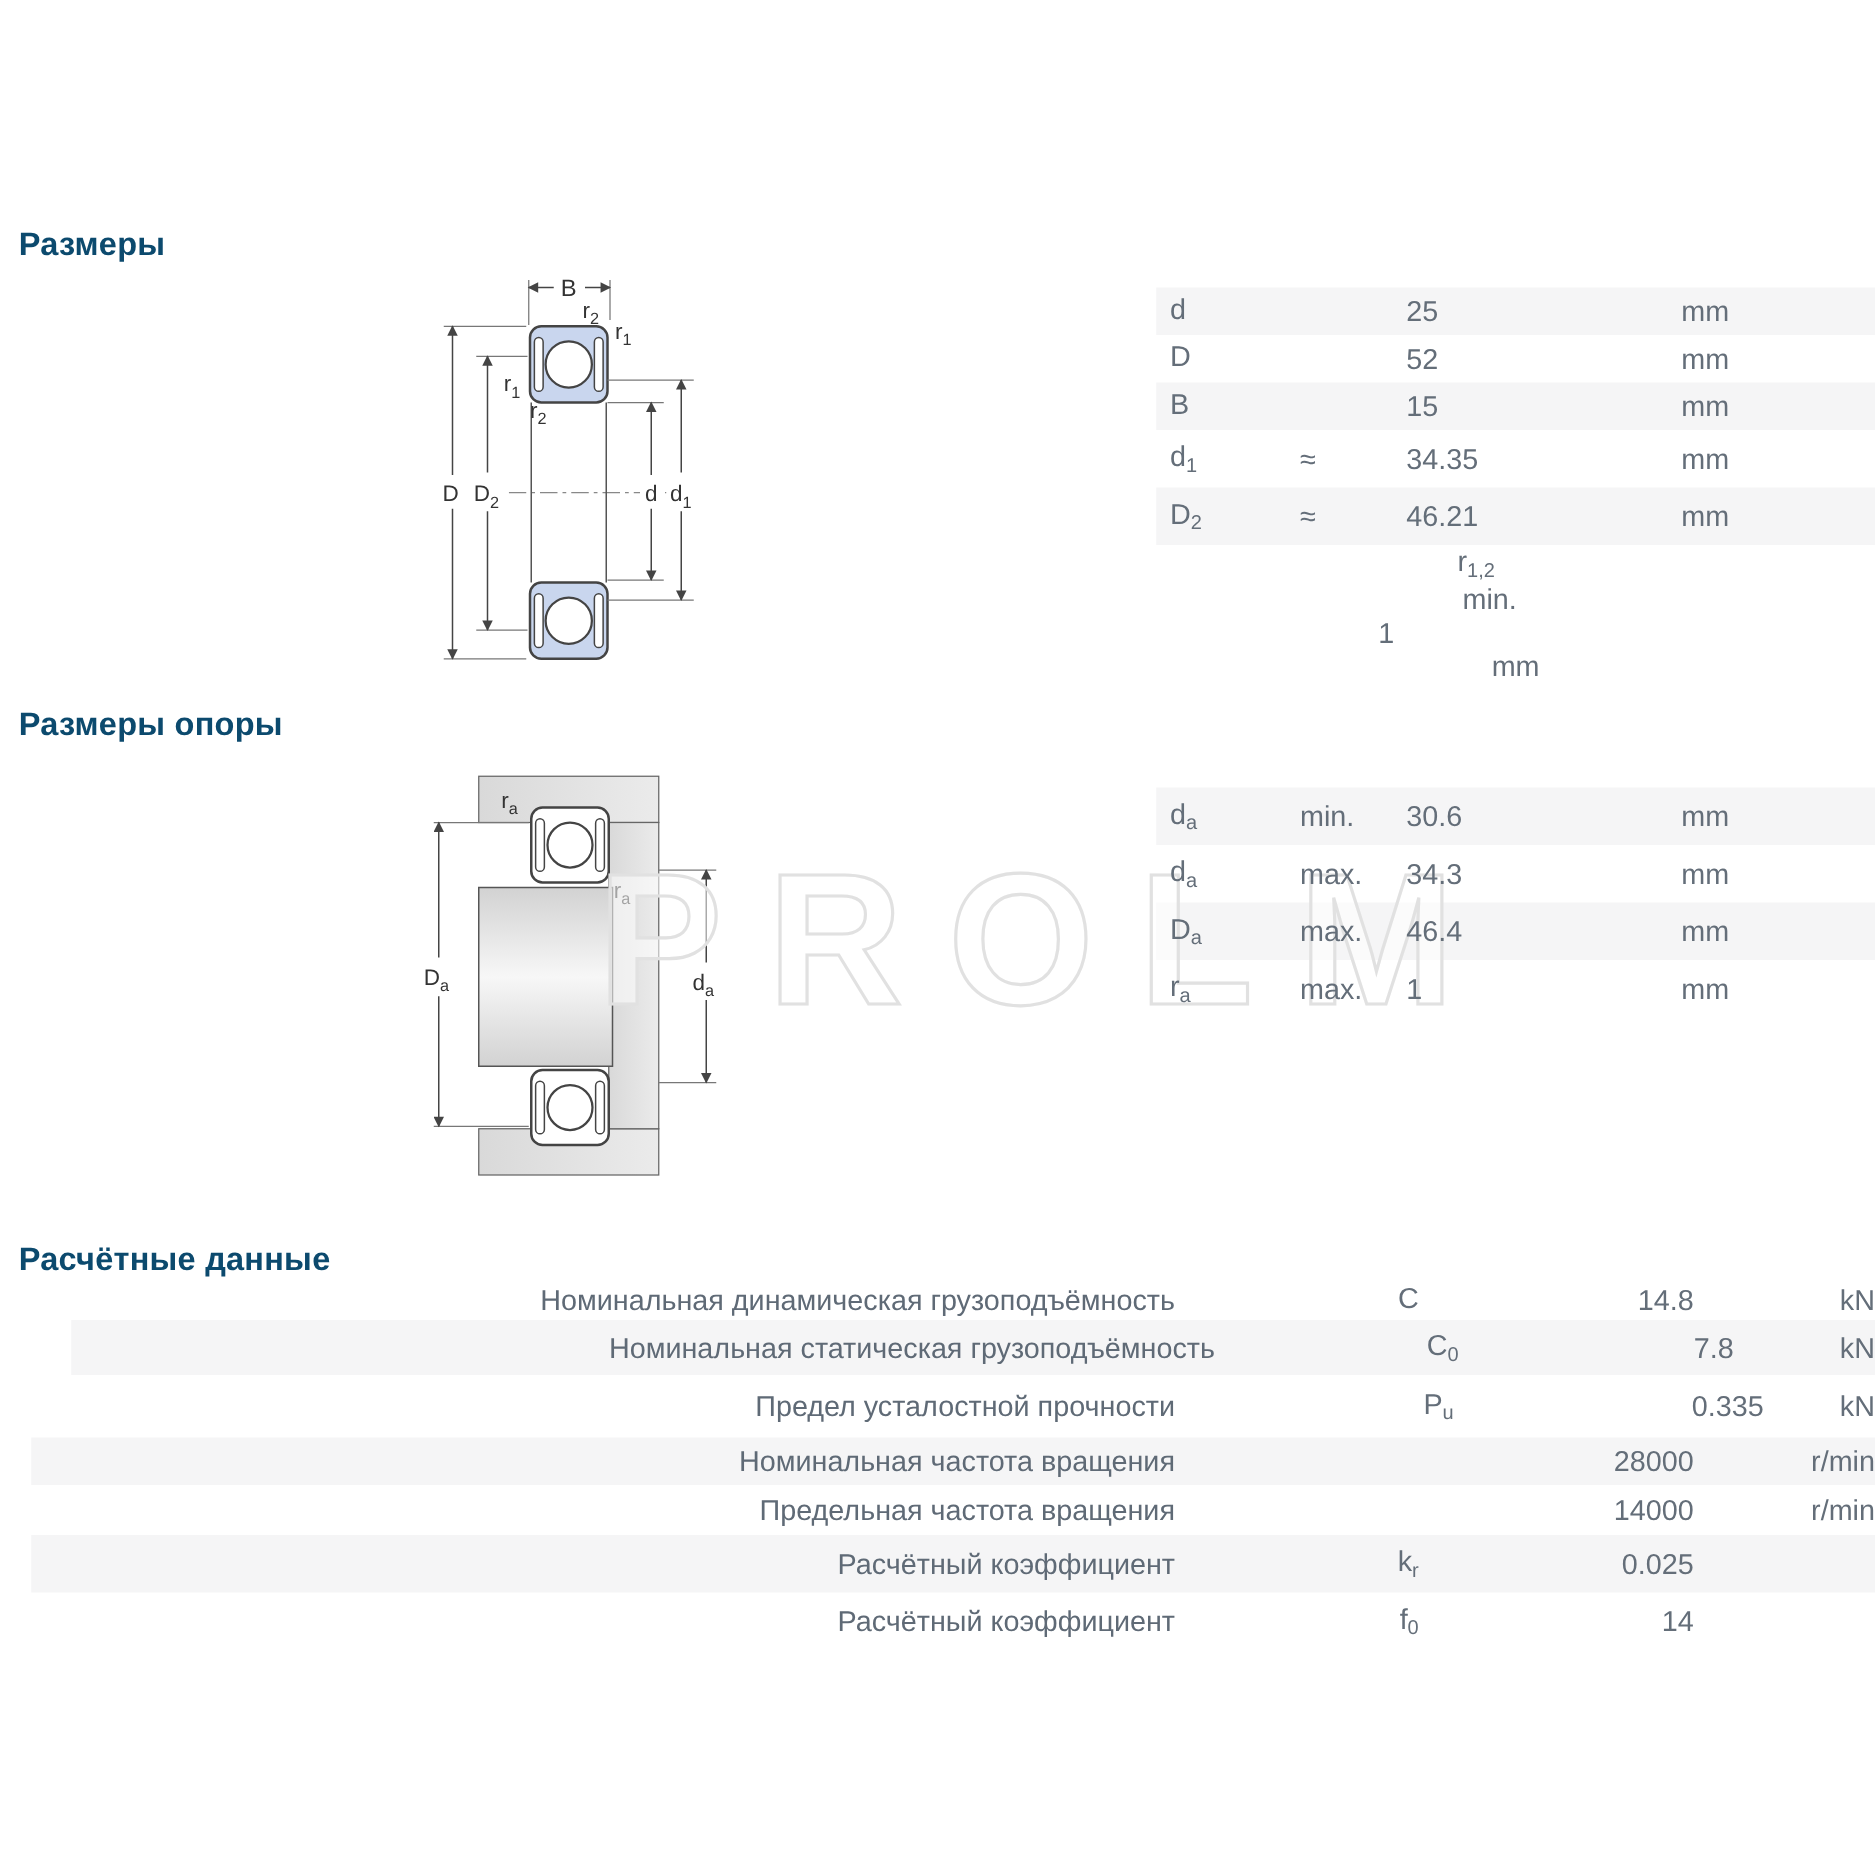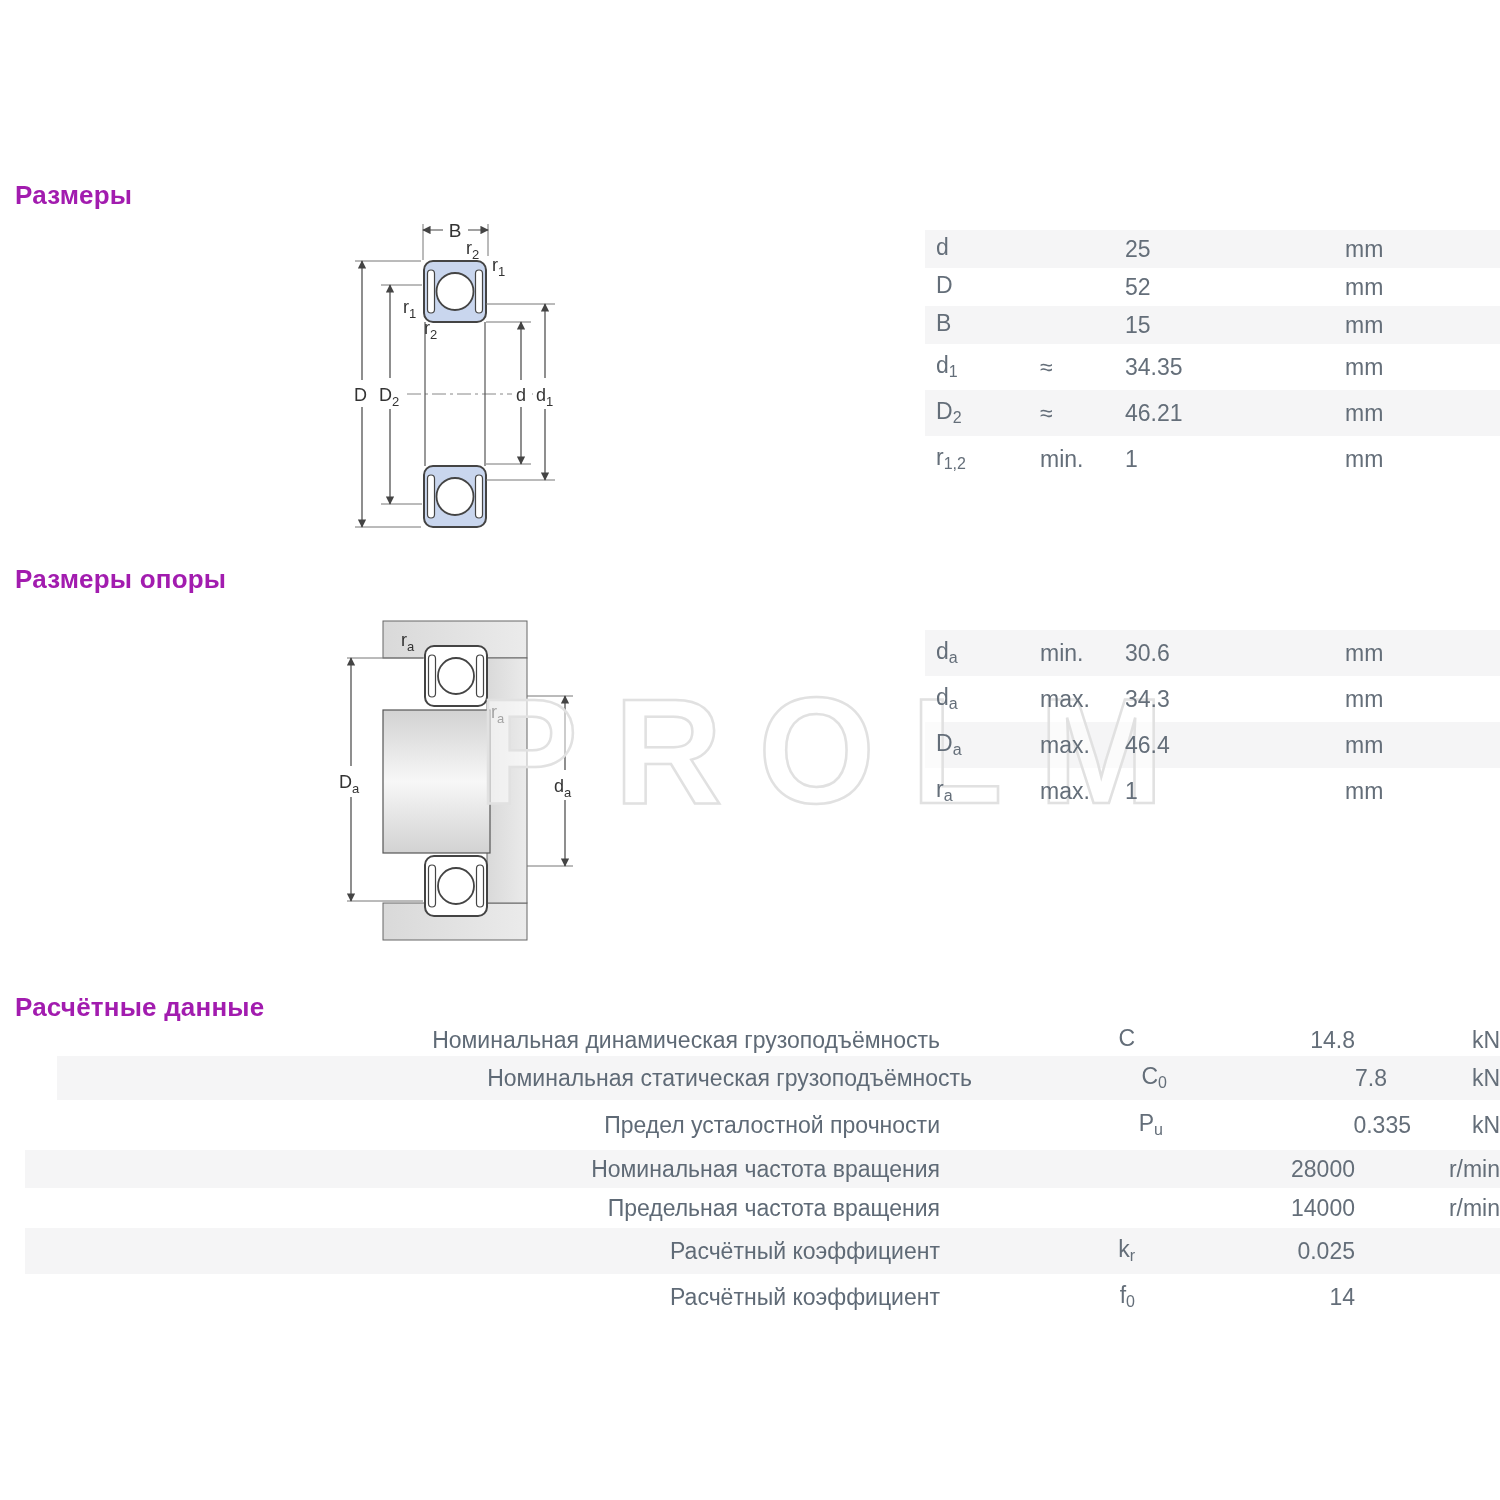--- a/index.html
+++ b/index.html
@@ -1,21 +1,21 @@
 <!DOCTYPE html>
 <html><head>
 <meta charset="utf-8">
 <style>
   html,body{margin:0;padding:0;background:#fff;}
   #page{
     position:relative;width:1500px;height:1500px;background:#ffffff;overflow:hidden;
     font-family:"Liberation Sans",sans-serif;color:#636d78;
   }
   .heading{
-    position:absolute;left:15px;font-size:26px;font-weight:bold;color:#a21caf;letter-spacing:0.2px;
+    position:absolute;left:15px;font-size:26px;font-weight:bold;color:#0c4a6e;letter-spacing:0.2px;
   }
   
   .tbl{position:absolute;}
   .trow{display:flex;align-items:center;box-sizing:border-box;}
   .trow.shade{background:#f5f5f6;}
   .c{position:relative;z-index:10;font-size:23px;color:#646e79;box-sizing:border-box;white-space:nowrap;}
   .c sub{font-size:16px;vertical-align:-0.28em;}
   
   .tbl-right{left:925px;width:575px;}
   .tbl-right .sym{width:115px;padding-left:11px;}
@@ -137,21 +137,21 @@
       <span class="c qual">≈</span>
       <span class="c val">34.35</span>
       <span class="c unit">mm</span>
     </div>
     <div class="trow shade" style="height:46px;">
       <span class="c sym"><span>D</span><sub>2</sub></span>
       <span class="c qual">≈</span>
       <span class="c val">46.21</span>
       <span class="c unit">mm</span>
     </div>
-    <div class="trow" style="height:46px;">
+    <div class="trow" style="height:46px;flex-direction:column;">
       <span class="c sym"><span>r</span><sub>1,2</sub></span>
       <span class="c qual">min.</span>
       <span class="c val">1</span>
       <span class="c unit">mm</span>
     </div>
   </div>
 
   <div class="heading" style="top:564px;">Размеры опоры</div>
 
   <svg class="drawing" style="left:335px;top:608px;" width="250" height="340" viewBox="0 0 250 340">

